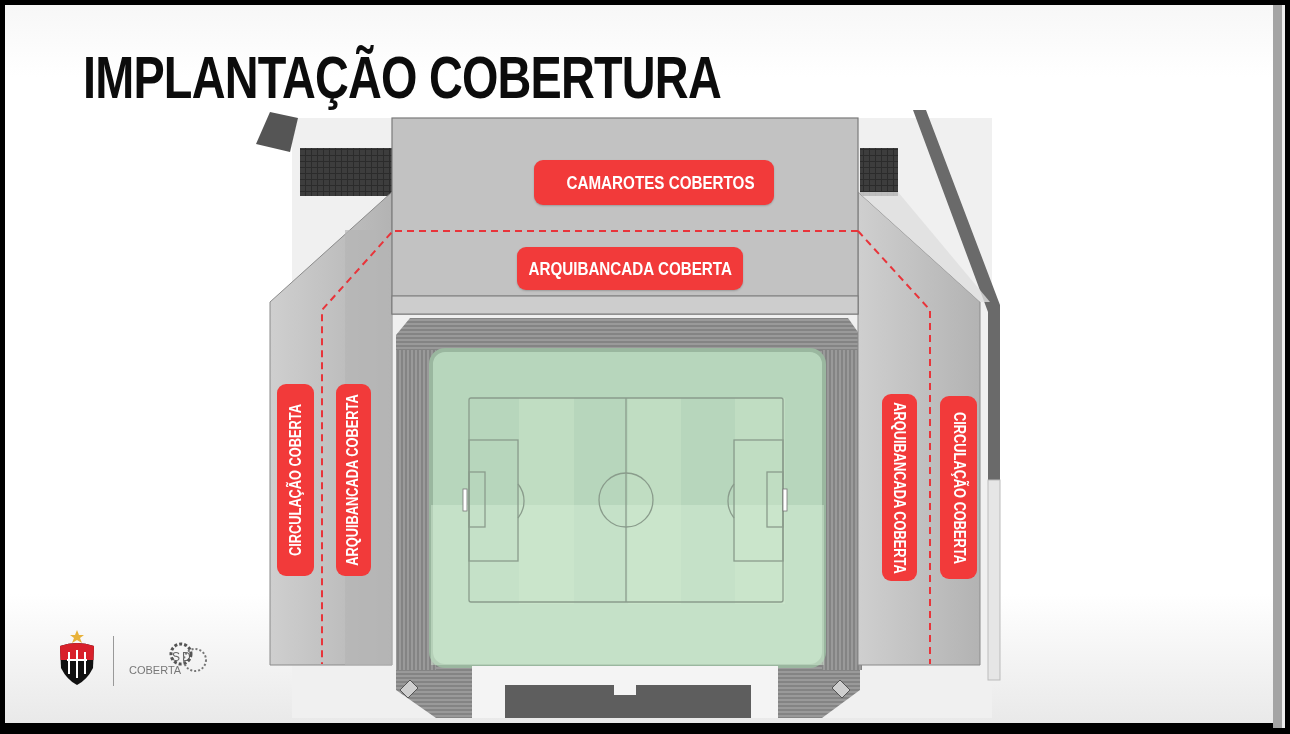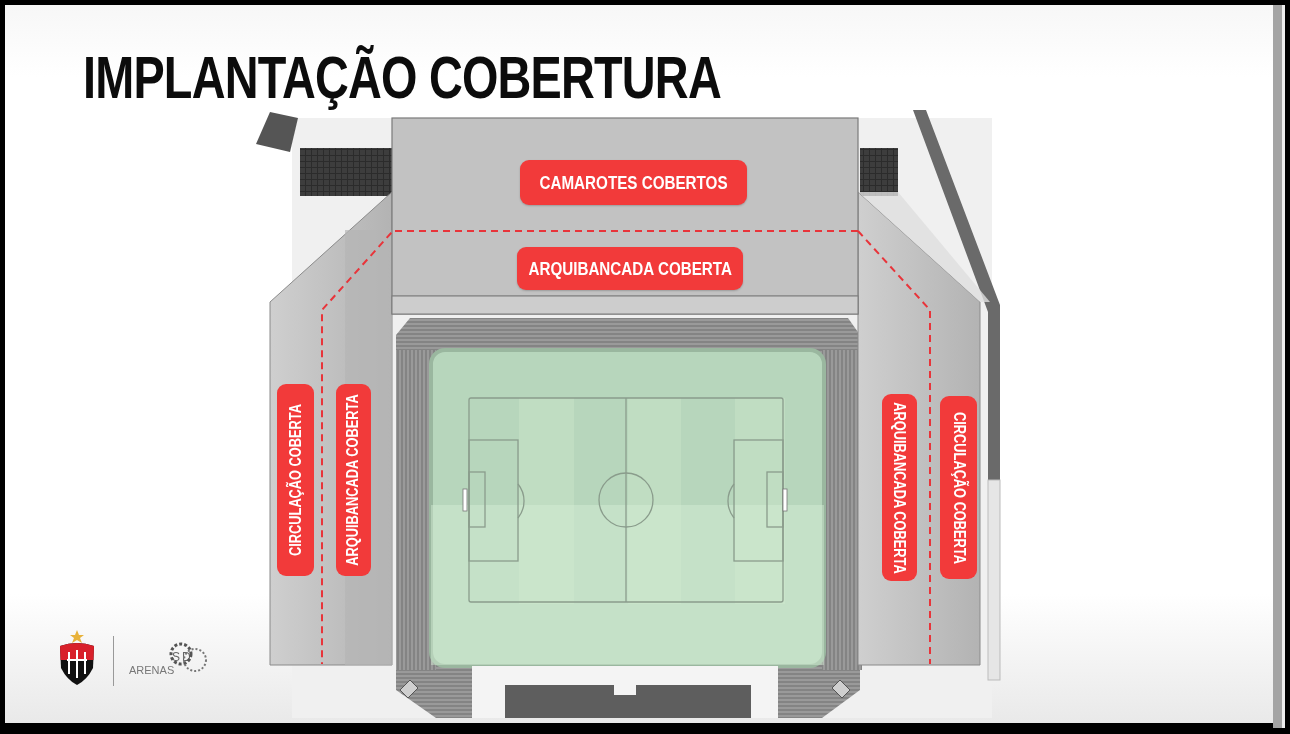--- a/index.html
+++ b/index.html
@@ -93,21 +93,21 @@
     <rect x="614" y="685" width="22" height="10" fill="#f4f4f4"></rect>
     <polygon points="400,690 410,680 418,688 408,698" fill="#cfcfcf" stroke="#555" stroke-width="1"></polygon>
     <polygon points="840,680 850,690 842,698 832,688" fill="#cfcfcf" stroke="#555" stroke-width="1"></polygon>
 
     <g fill="none" stroke="#e8343a" stroke-width="2" stroke-dasharray="7,5">
       <path d="M858,231 L392,231 L392,232 L322,310 L322,664"></path>
       <path d="M858,231 L930,310 L930,664"></path>
     </g>
   </svg>
 
-  <div class="label" style="left:515px;top:155px;width:227px;height:45px;">
+  <div class="label" style="left:529px;top:155px;width:227px;height:45px;padding-left:13px;">
     <span>CAMAROTES COBERTOS</span>
   </div>
   <div class="label" style="left:512px;top:242px;width:226px;height:43px;">
     <span>ARQUIBANCADA COBERTA</span>
   </div>
 
   <div class="vlabel" style="left:272px;top:379px;width:37px;height:192px;">
     <span style="transform:rotate(-90deg) scaleX(0.8);">CIRCULAÇÃO COBERTA</span>
   </div>
   <div class="vlabel" style="left:331px;top:379px;width:35px;height:192px;">
@@ -122,21 +122,21 @@
 
   <div class="logo-area">
     <svg class="abs" style="left:0;top:0" width="40" height="56" viewBox="0 0 40 56">
       <polygon points="20,0 22,5 27,5 23,8 25,13 20,10 15,13 17,8 13,5 18,5" fill="#e8b23a"></polygon>
       <path d="M3,16 Q20,10 37,16 L36,38 Q30,50 20,55 Q10,50 4,38 Z" fill="#111"></path>
       <path d="M3,16 Q20,10 37,16 L36.5,30 L3.5,30 Z" fill="#d8202a"></path>
       <path d="M12,22 L12,44 M20,20 L20,48 M28,22 L28,44 M10,30 L30,30" stroke="#fff" stroke-width="2" fill="none"></path>
     </svg>
     <div class="abs" style="left:56px;top:6px;width:1px;height:50px;background:#999;"></div>
     <div class="abs" style="left:73px;top:20px;font-size:12px;color:#666;letter-spacing:2px;margin-left:42px;">SD</div>
-    <div class="abs" style="left:72px;top:34px;font-size:11px;color:#777;letter-spacing:0px;">ARENAS</div>
+    <div class="abs" style="left:72px;top:34px;font-size:11px;color:#777;letter-spacing:0px;">COBERTA</div>
     <svg class="abs" style="left:108px;top:10px" width="44" height="34" viewBox="0 0 44 34">
       <circle cx="16" cy="14" r="10" fill="none" stroke="#555" stroke-width="3" stroke-dasharray="3,2"></circle>
       <circle cx="30" cy="20" r="11" fill="none" stroke="#777" stroke-width="2" stroke-dasharray="2,2"></circle>
     </svg>
   </div>
 </div>
 
 <div id="rightbar"></div>
 <div id="rightedge"></div>
 

